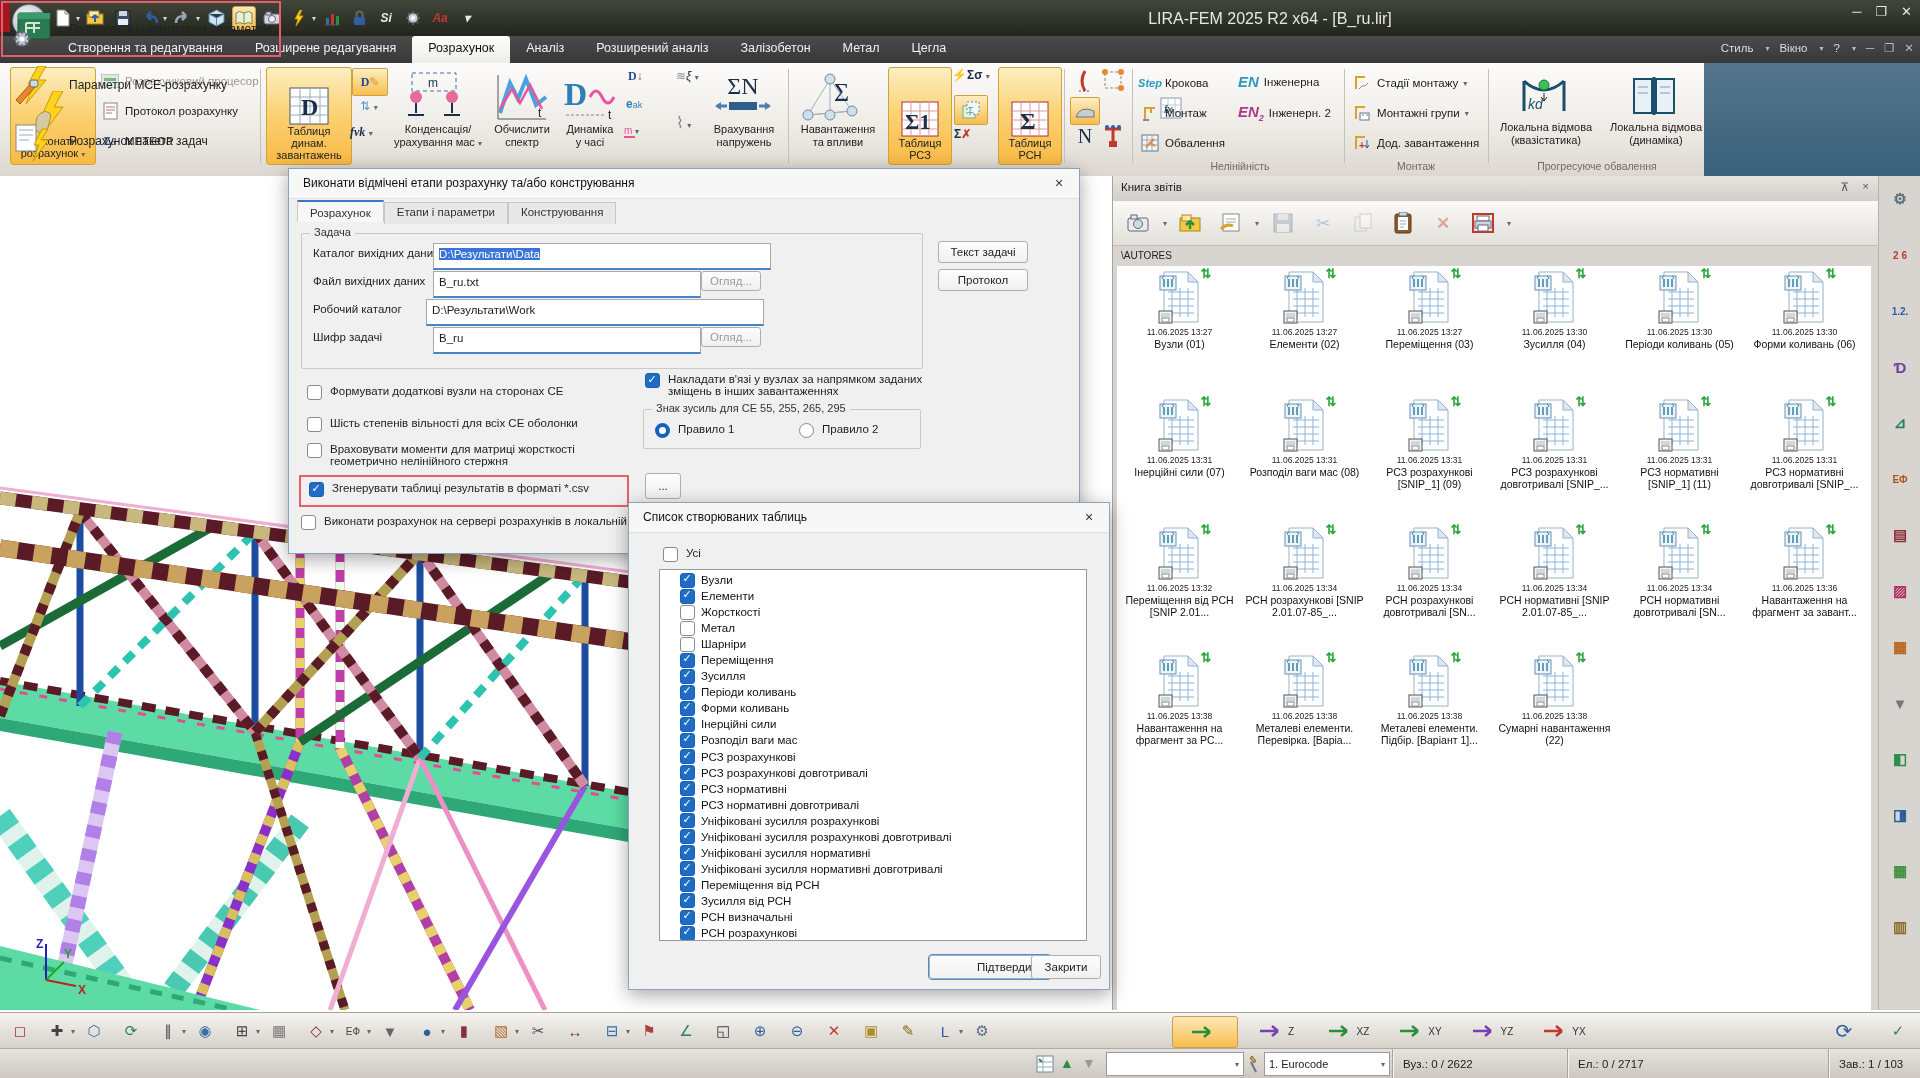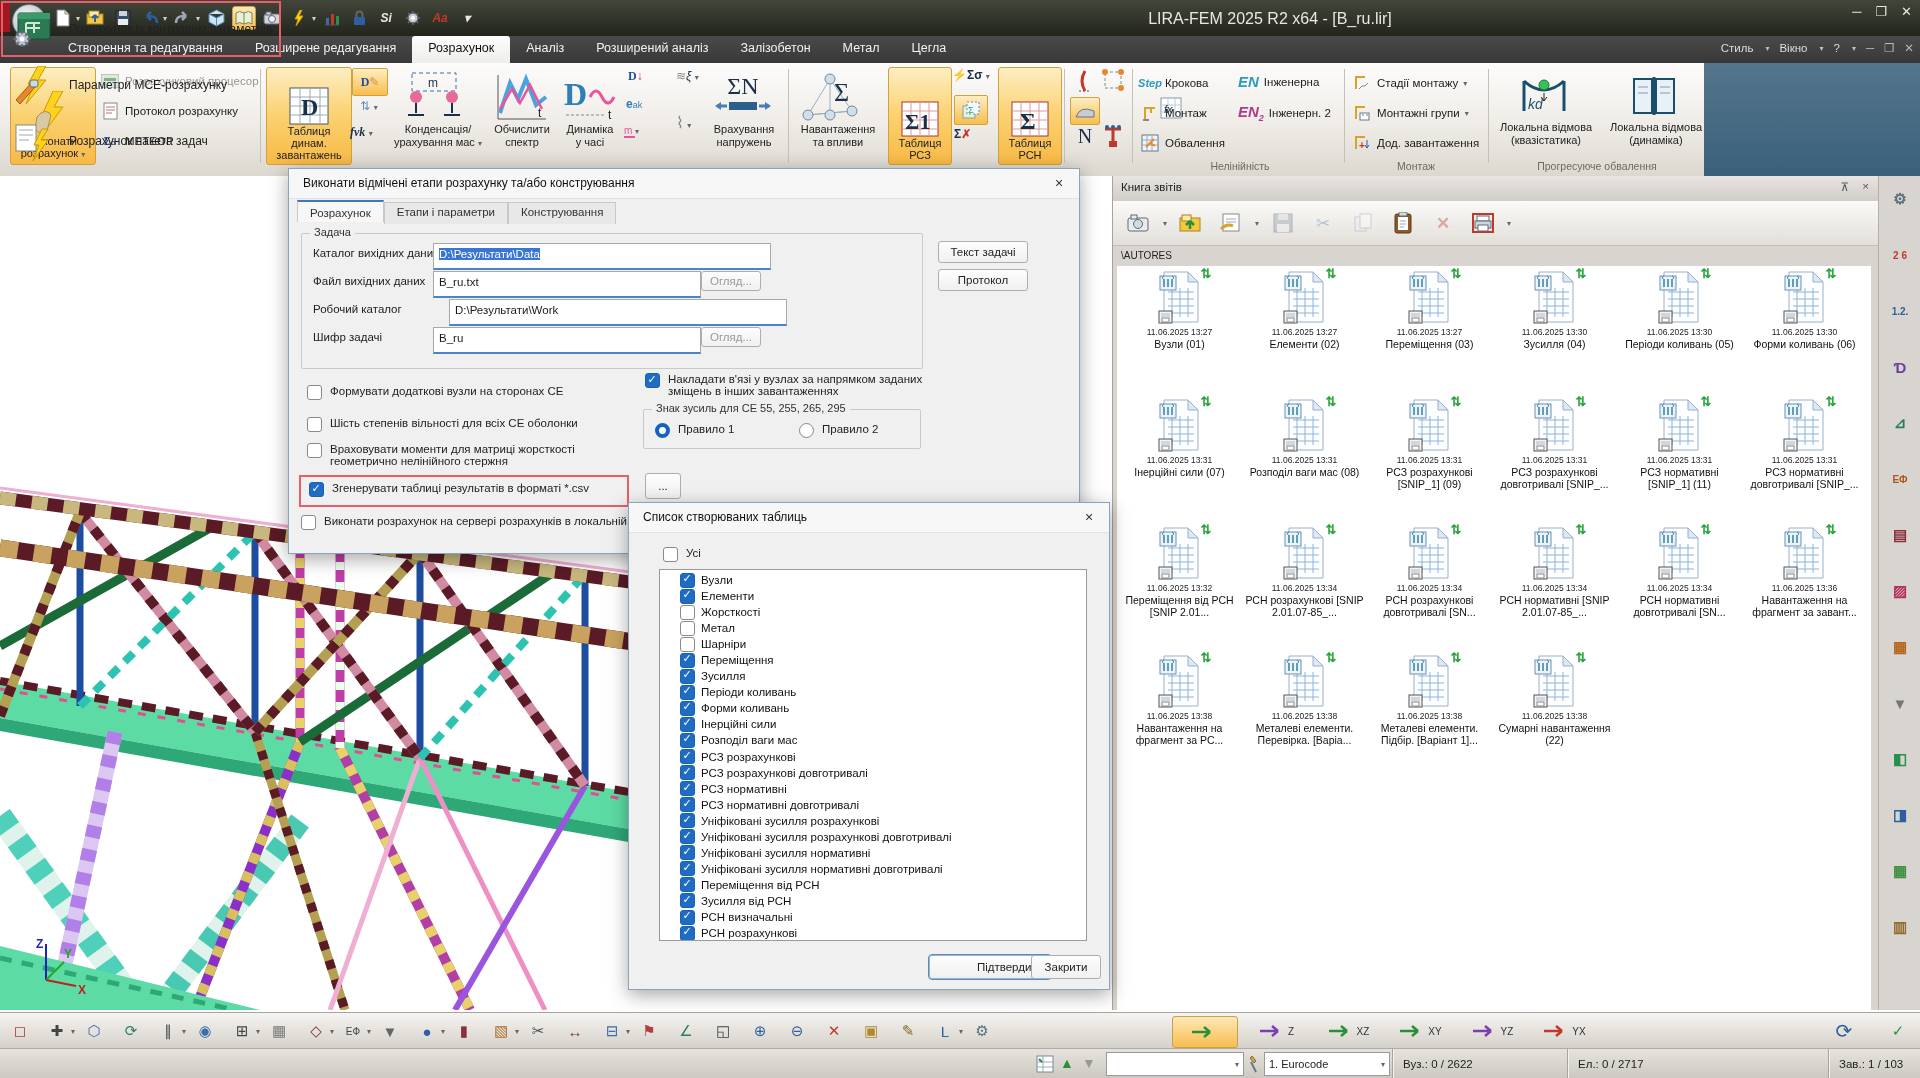--- a/index.html
+++ b/index.html
@@ -628,21 +628,21 @@
     </div>
     <div class="grpbox" style="left:12px;top:64px;width:620px;height:134px;">
       <span class="gl">Задача</span>
     </div>
     <span class="fldlbl" style="left:24px;top:78px;">Каталог вихідних даних</span>
     <div class="inp" style="left:144px;top:74px;width:326px;"><span class="selx">D:\Результати\Data</span></div>
     <span class="fldlbl" style="left:24px;top:106px;">Файл вихідних даних</span>
     <div class="inp" style="left:144px;top:102px;width:256px;"><span>B_ru.txt</span></div>
     <div class="btn dis" style="left:412px;top:102px;width:58px;height:18px;line-height:18px;">Огляд...</div>
     <span class="fldlbl" style="left:24px;top:134px;">Робочий каталог</span>
-    <div class="inp" style="left:160px;top:130px;width:326px;"><span>D:\Результати\Work</span></div>
+    <div class="inp" style="left:137px;top:130px;width:326px;"><span>D:\Результати\Work</span></div>
     <span class="fldlbl" style="left:24px;top:162px;">Шифр задачі</span>
     <div class="inp" style="left:144px;top:158px;width:256px;"><span>B_ru</span></div>
     <div class="btn dis" style="left:412px;top:158px;width:58px;height:18px;line-height:18px;">Огляд...</div>
     <div class="btn" style="left:649px;top:72px;width:88px;height:20px;line-height:20px;">Текст задачі</div>
     <div class="btn" style="left:649px;top:100px;width:88px;height:20px;line-height:20px;">Протокол</div>
 
     <div class="ckrow" style="left:18px;top:216px;width:330px;">
       <span class="cb"></span>
         <span>Формувати додаткові вузли на сторонах СЕ</span>
       </div>

